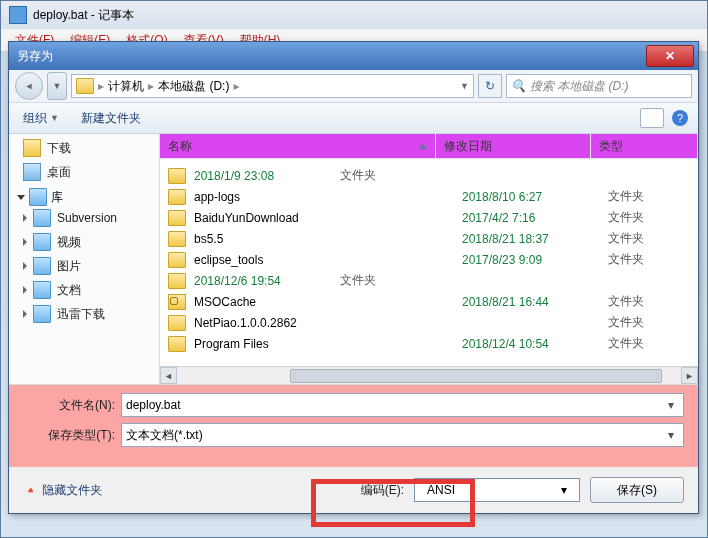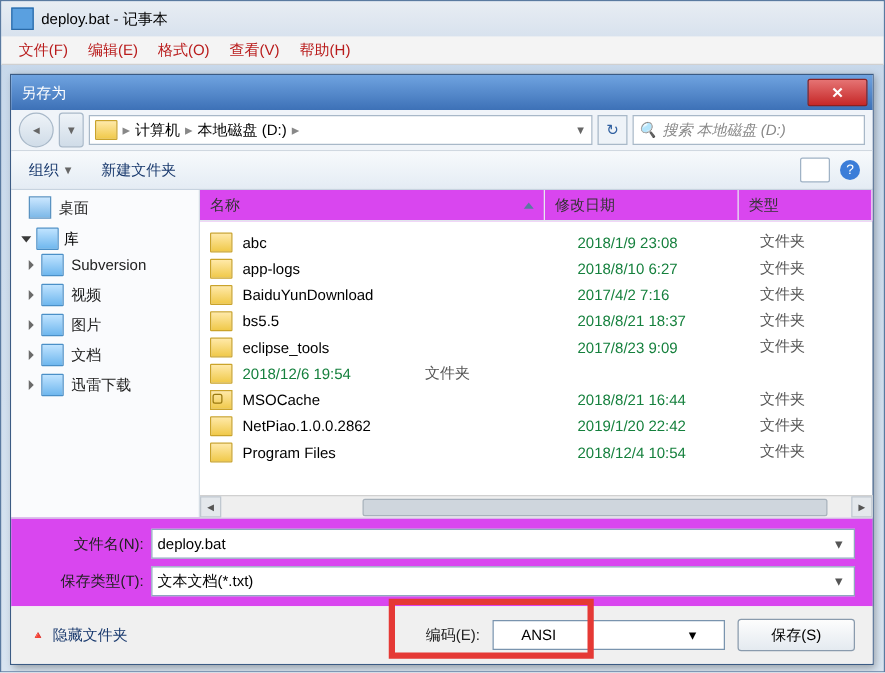--- a/index.html
+++ b/index.html
@@ -5,21 +5,21 @@
 html,body{margin:0;padding:0;font-family:"Microsoft YaHei","Segoe UI",Tahoma,sans-serif;font-size:12px;background:#fff}
 .window{width:708px;height:538px;position:relative;background:linear-gradient(#c6d7ea,#d8e4f0);overflow:hidden;border:1px solid #5a7aa0;box-sizing:border-box}
 
 
 .notepad-title{height:28px;display:flex;align-items:center;padding:0 8px;gap:6px;background:linear-gradient(#e8edf3,#d8e2ee)}
 .notepad-title .icon{width:16px;height:16px}
 .notepad-menu{height:22px;display:flex;align-items:center;padding:0 8px;gap:4px;background:#f4f4f4;border-bottom:1px solid #d0d0d0}
 .notepad-menu span{padding:2px 6px;color:#b91c1c}
 
 
-.dialog{position:absolute;left:7px;top:58px;width:689px;height:471px;background:#fff;border:1px solid #3b5b84;box-shadow:2px 2px 6px rgba(0,0,0,.3);display:flex;flex-direction:column}
+.dialog{position:absolute;left:7px;top:40px;width:689px;height:471px;background:#fff;border:1px solid #3b5b84;box-shadow:2px 2px 6px rgba(0,0,0,.3);display:flex;flex-direction:column}
 .dlg-title{height:28px;background:linear-gradient(#6fa3e0,#3d71b7);display:flex;align-items:center;color:#fff;padding:0 4px 0 8px;gap:6px}
 .dlg-title .spacer{flex:1}
 .dlg-close{width:46px;height:20px;background:linear-gradient(#e57373,#c62828);border:1px solid #8b2020;border-radius:2px;display:flex;align-items:center;justify-content:center;color:#fff;font-weight:bold}
 
 
 .navbar{height:32px;background:#f0f4f9;border-bottom:1px solid #d0d8e0;display:flex;align-items:center;padding:0 6px;gap:4px}
 .nav-arrow{width:26px;height:26px;border-radius:50%;background:linear-gradient(#eef3f8,#d0dce8);border:1px solid #a8b8c8;display:flex;align-items:center;justify-content:center;color:#6080a0}
 .addr{flex:1;height:22px;border:1px solid #a8b8c8;background:#fff;display:flex;align-items:center;padding:0 4px;gap:4px}
 .addr .sep{color:#888}
 .refresh{width:22px;height:22px;border:1px solid #a8b8c8;background:#eef3f8;display:flex;align-items:center;justify-content:center;color:#3060a0}
@@ -52,31 +52,31 @@
 .row{display:flex;align-items:center;height:21px;padding-left:8px}
 .row .folder-icon{width:16px;height:14px;margin-right:8px}
 .row .fname{flex:1;color:#000}
 .row .fdate{width:138px;color:#15803d;padding-right:8px}
 .row .ftype{width:90px;color:#555}
 .scrollbar{height:17px;background:#efefef;border-top:1px solid #d0d0d0;position:relative}
 .scrollbar .thumb{position:absolute;left:130px;top:2px;height:12px;width:370px;background:#cfd6dd;border:1px solid #a8b2bc;border-radius:2px}
 .scrollbar .arrow{position:absolute;top:0;width:17px;height:17px;background:#e4e8ec;border:1px solid #c0c8d0;display:flex;align-items:center;justify-content:center;font-size:9px;color:#555;box-sizing:border-box}
 
 
-.fields{border-top:1px solid #d5dde5;padding:8px 14px;background:#d946ef}
+.fields{border-top:1px solid #d5dde5;padding:8px 14px;background:#fca5a5}
 .field{display:flex;align-items:center;margin-bottom:6px}
 .field label{width:92px;text-align:right;padding-right:6px;color:#222}
 .combo{flex:1;height:22px;border:1px solid #8fa7bf;background:#fff;display:flex;align-items:center;padding:0 4px}
 .combo .dd{margin-left:auto;width:16px;text-align:center;color:#555}
 
 .footer{display:flex;align-items:center;padding:10px 14px 10px 16px;background:#f0f0f0;gap:10px}
 .hide-folders{display:flex;align-items:center;gap:6px;color:#1a3a6e}
 .footer .spacer{flex:1}
 .enc-label{color:#222}
-.enc-combo{width:140px;height:22px;border:1px solid #7a94ae;background:#fff;display:flex;align-items:center;padding:0 22px}
+.enc-combo{width:140px;height:22px;border:1px solid #7a94ae;background:#fff;display:flex;align-items:center;padding:0 12px}
 .btn{min-width:72px;height:24px;border:1px solid #8a9bad;background:linear-gradient(#fdfdfd,#e4eaf0);border-radius:3px;display:flex;align-items:center;justify-content:center;padding:0 10px}
 
 .highlight-box{position:absolute;border:5px solid #e53935;pointer-events:none;left:310px;top:478px;width:154px;height:38px}
 
 
 .i-folder{background:linear-gradient(#ffe9a8,#f0c94a);border:1px solid #caa32a;border-radius:1px}
 .i-lib{background:linear-gradient(#bfe3ff,#6fb7ee);border:1px solid #4a8fc7;border-radius:1px}
 .i-desktop{background:linear-gradient(#cbe7ff,#7cb8e8);border:1px solid #5a93c2}
 .i-recent{background:#e9e0c4;border:1px solid #b9ad82}
 .i-downloads{background:linear-gradient(#ffe9a8,#f0c94a);border:1px solid #caa32a}
@@ -141,20 +141,24 @@
       <div class="tb-btn">新建文件夹</div>
       <div class="right">
         <div class="view-icon"></div>
         <div class="help-icon">?</div>
       </div>
     </div>
 
     <div class="body">
       <div class="sidebar">
         <div class="item">
+            <span class="icon i-downloads"></span>
+            <span>下载</span>
+          </div>
+        <div class="item">
             <span class="icon i-desktop"></span>
             <span>桌面</span>
           </div>
         <div class="hdr">
             <span class="tri-down"></span>
             <span class="icon i-lib"></span>
             <span>库</span>
           </div>
         <div class="item">
             <span class="tri"></span>
@@ -188,21 +192,20 @@
           <div class="col-name">
               <span>名称</span>
               <span class="sort-ind"></span>
             </div>
           <div class="col-date">修改日期</div>
           <div class="col-type">类型</div>
         </div>
         <div class="list" id="file-list">
             <div class="row">
               <span class="folder-icon i-folder"></span>
-              <span class="fname">abc</span>
               <span class="fdate">2018/1/9 23:08</span>
               <span class="ftype">文件夹</span>
             </div>
             <div class="row">
               <span class="folder-icon i-folder"></span>
               <span class="fname">app-logs</span>
               <span class="fdate">2018/8/10 6:27</span>
               <span class="ftype">文件夹</span>
             </div>
             <div class="row">
@@ -230,21 +233,20 @@
             </div>
             <div class="row">
               <span class="folder-icon i-lock"></span>
               <span class="fname">MSOCache</span>
               <span class="fdate">2018/8/21 16:44</span>
               <span class="ftype">文件夹</span>
             </div>
             <div class="row">
               <span class="folder-icon i-folder"></span>
               <span class="fname">NetPiao.1.0.0.2862</span>
-              <span class="fdate">2019/1/20 22:42</span>
               <span class="ftype">文件夹</span>
             </div>
             <div class="row">
               <span class="folder-icon i-folder"></span>
               <span class="fname">Program Files</span>
               <span class="fdate">2018/12/4 10:54</span>
               <span class="ftype">文件夹</span>
             </div>
           </div>
         <div class="scrollbar">
@@ -256,21 +258,21 @@
     </div>
 
     <div class="fields">
       <div class="field">
         <label>文件名(N):</label>
         <div class="combo">
           <span>deploy.bat</span>
           <span class="dd">▾</span>
         </div>
       </div>
-      <div class="field" style="margin-bottom:0">
+      <div class="field" style="margin-bottom:12px">
         <label>保存类型(T):</label>
         <div class="combo">
           <span>文本文档(*.txt)</span>
           <span class="dd">▾</span>
         </div>
       </div>
     </div>
 
     <div class="footer">
       <div class="hide-folders">

